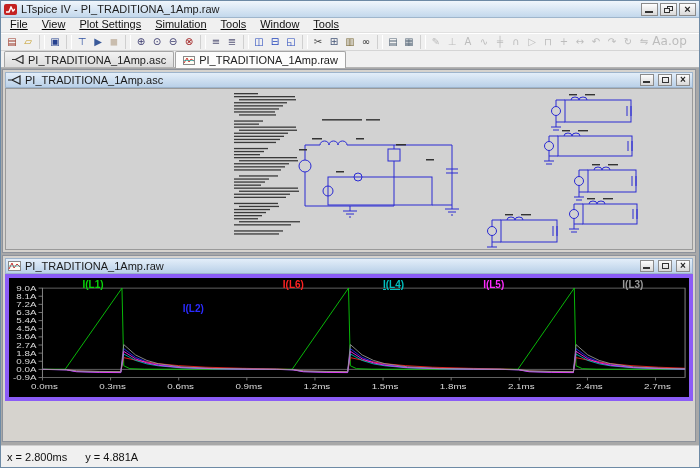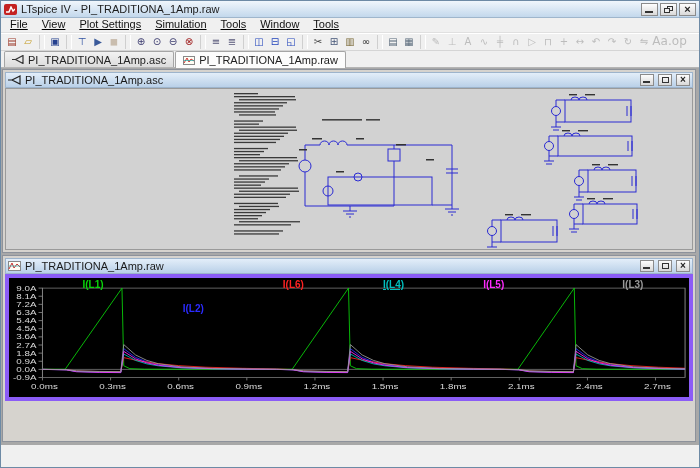--- a/index.html
+++ b/index.html
@@ -357,14 +357,18 @@
             <polyline points="34.0,126.7 58.2,127.0 68.6,129.0 91.7,129.7 113.6,130.0 116.6,110.4 130.9,114.6 149.4,118.5 172.4,121.5 200.1,123.7 237.1,125.2 271.7,126.2 288.7,127.0 299.1,129.0 322.2,129.7 344.1,130.0 346.9,110.4 361.2,114.6 379.7,118.5 402.7,121.5 430.4,123.7 467.3,125.2 500.1,126.2 518.1,127.0 528.5,129.0 551.6,129.7 573.5,130.0 576.2,110.4 590.5,114.6 609.0,118.5 632.1,121.5 659.8,123.7 687.0,125.1" fill="none" stroke="#ff2222" stroke-width="1"></polyline>
             <polyline points="34.0,126.7 58.2,127.2 68.6,129.7 91.7,130.5 113.6,130.9 116.6,105.4 128.6,114.3 140.1,119.1 151.7,121.8 174.8,124.6 207.1,125.9 241.7,126.5 271.7,126.7 288.7,127.2 299.1,129.7 322.2,130.5 344.1,130.9 346.9,105.4 358.9,114.3 370.4,119.1 382.0,121.8 405.0,124.6 437.3,125.9 471.9,126.5 500.1,126.7 518.1,127.2 528.5,129.7 551.6,130.5 573.5,130.9 576.2,105.4 588.2,114.3 599.8,119.1 611.3,121.8 634.4,124.6 666.7,125.9 687.0,126.4" fill="none" stroke="#00bfbf" stroke-width="1"></polyline>
             <polyline points="34.0,126.7 58.2,127.4 68.6,130.0 91.7,130.9 113.6,131.2 116.6,101.7 128.6,112.2 140.1,117.7 151.7,121.0 174.8,124.2 207.1,125.7 241.7,126.4 271.7,126.7 288.7,127.4 299.1,130.0 322.2,130.9 344.1,131.2 346.9,101.7 358.9,112.2 370.4,117.7 382.0,121.0 405.0,124.2 437.3,125.7 471.9,126.4 500.1,126.7 518.1,127.4 528.5,130.0 551.6,130.9 573.5,131.2 576.2,101.7 588.2,112.2 599.8,117.7 611.3,121.0 634.4,124.2 666.7,125.7 687.0,126.2" fill="none" stroke="#ff2bff" stroke-width="1"></polyline>
             <polyline points="34.0,126.7 58.2,127.0 68.6,128.7 91.7,129.5 113.6,129.9 116.6,92.3 128.6,106.7 140.1,114.3 151.7,118.8 174.8,123.2 207.1,125.3 241.7,126.2 271.7,126.6 288.7,127.0 299.1,128.7 322.2,129.5 344.1,129.9 346.9,92.3 358.9,106.7 370.4,114.3 382.0,118.8 405.0,123.2 437.3,125.3 471.9,126.2 500.1,126.6 518.1,127.0 528.5,128.7 551.6,129.5 573.5,129.9 576.2,92.3 588.2,106.7 599.8,114.3 611.3,118.8 634.4,123.2 666.7,125.3 687.0,126.0" fill="none" stroke="#9a9a9a" stroke-width="1"></polyline>
           </svg>
       </div>
     </div>
 
   </div>
 
+  <div class="statusbar">
+    <span>x = 2.800ms</span>
+    <span>y = 4.881A</span>
+  </div>
 
 </div>
 
 </body></html>

